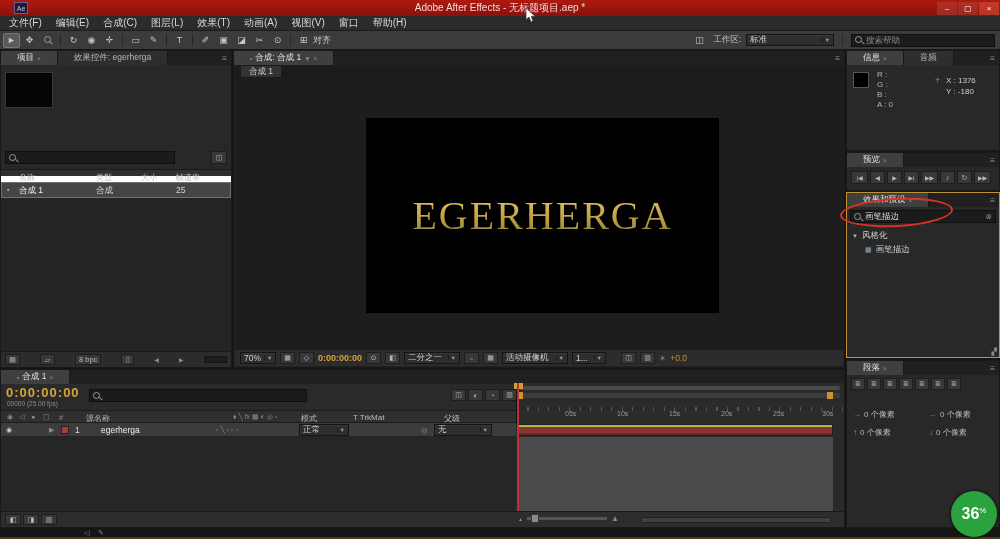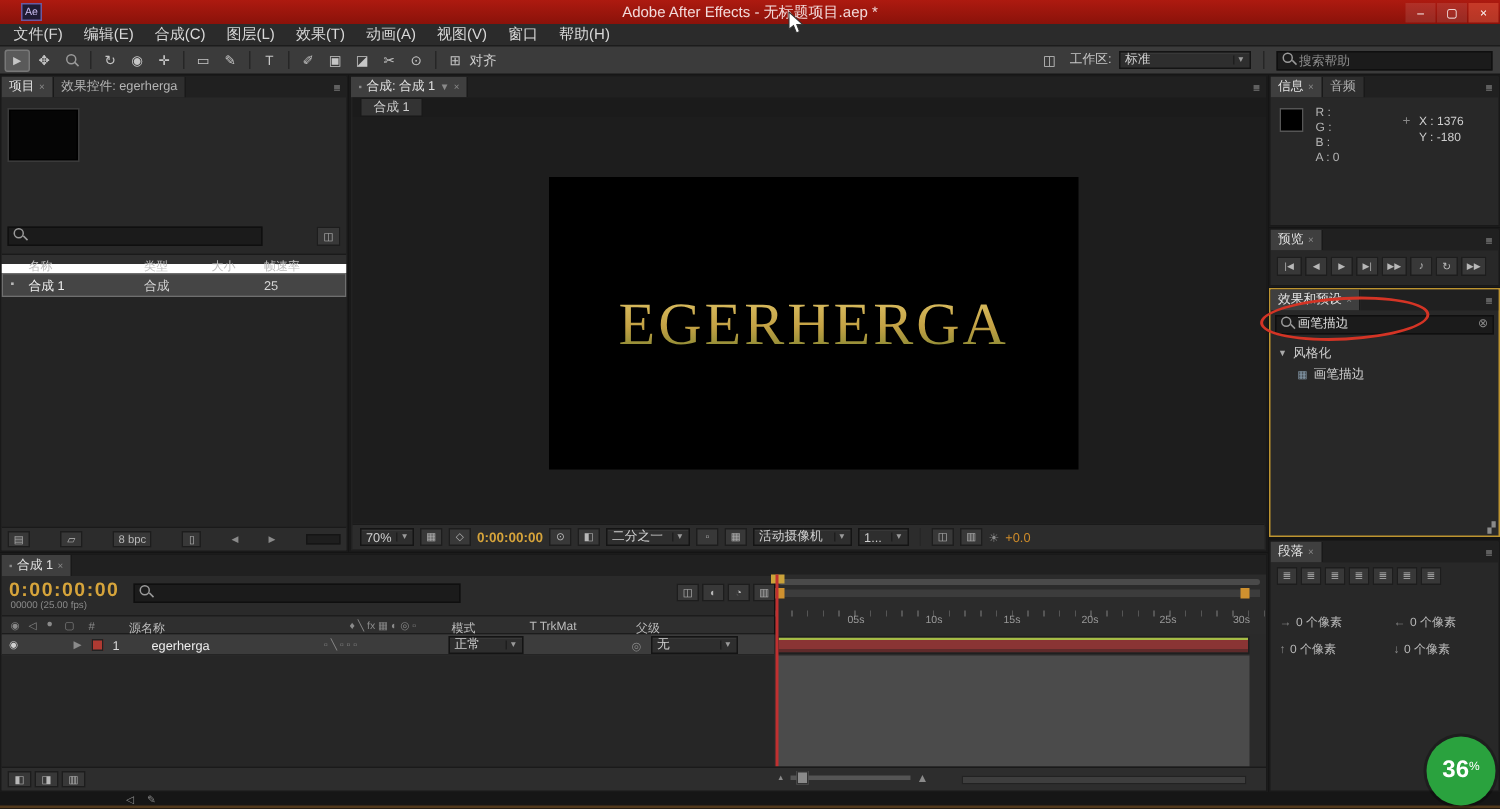--- a/index.html
+++ b/index.html
@@ -20,27 +20,27 @@
   .mi { padding:0 7px; }
   .toolbar { background:#3b3b3b; display:flex; align-items:center; gap:1px; padding:0 3px; border-bottom:1px solid #161616; }
   .tool { width:17px; height:15px; display:inline-flex; align-items:center; justify-content:center; color:#c6c6c6; font-size:9px; flex:0 0 auto; }
   .tool.on { background:#5a5a5a; border:1px solid #787878; border-radius:2px; }
   .tbsep { width:1px; height:12px; background:#262626; margin:0 3px; flex:0 0 auto; }
   .tb-right { margin-left:auto; display:flex; align-items:center; gap:5px; padding-right:2px; }
 
   
   .panel { position:absolute; background:#282828; border:1px solid #191919; overflow:hidden; }
   .phead { height:14px; background:#202020; display:flex; align-items:stretch; overflow:hidden; }
-  .ptab { display:flex; align-items:center; gap:3px; padding:0 5px; font-size:8.5px; color:#b5b5b5; background:#2e2e2e; border-right:1px solid #191919; white-space:nowrap; }
+  .ptab { display:flex; align-items:center; gap:3px; padding:0 16px; font-size:8.5px; color:#b5b5b5; background:#2e2e2e; border-right:1px solid #191919; white-space:nowrap; }
   .ptab.on { background:#3f3f3f; color:#e2e2e2; }
   .tx { font-size:6.5px; color:#8a8a8a; }
   .pmenu { margin-left:auto; display:flex; align-items:center; gap:2px; padding:0 4px; color:#999; font-size:8px; flex:0 0 auto; }
   .dd { display:flex; align-items:center; gap:3px; background:#2e2e2e; border:1px solid #141414; height:12px; padding:0 3px; font-size:8.5px; color:#cfcfcf; box-shadow:inset 0 1px rgba(255,255,255,.05); white-space:nowrap; }
   .dd .arr { margin-left:auto; font-size:5.5px; color:#9a9a9a; border-left:1px solid #1e1e1e; padding-left:2px; }
-  .searchbox { display:flex; align-items:flex-start; gap:3px; background:#1b1b1b; border:1px solid #0f0f0f; padding:0 3px; }
+  .searchbox { display:flex; align-items:center; gap:3px; background:#1b1b1b; border:1px solid #0f0f0f; padding:0 3px; }
   .searchbox input { flex:1; background:transparent; border:0; outline:0; color:#ddd; font-size:8.5px; font-family:inherit; min-width:0; }
   .searchbox input::placeholder { color:#8a8a8a; }
   .mag { position:relative; width:8px; height:8px; flex:0 0 auto; }
   .mag::before { content:""; position:absolute; left:0; top:0; width:5px; height:5px; border:1px solid #9a9a9a; border-radius:50%; }
   .mag::after { content:""; position:absolute; left:5.5px; top:6px; width:3.5px; height:1px; background:#9a9a9a; transform:rotate(45deg); }
   .gbtn { display:inline-flex; align-items:center; justify-content:center; background:#383838; border:1px solid #1d1d1d; color:#b8b8b8; flex:0 0 auto; }
   .dim { color:#8a8a8a; }
   .gold { color:#d6a43b; font-weight:bold; }
 
   
@@ -369,21 +369,21 @@
   <div class="abs" style="left:0;top:40px;width:515px;height:13px;background:#2f2f2f;border-top:1px solid #1c1c1c;border-bottom:1px solid #1c1c1c">
     <span class="abs dim" style="left:6px;top:2px;font-size:7px">◉</span>
     <span class="abs dim" style="left:18px;top:2px;font-size:7px">◁</span>
     <span class="abs dim" style="left:30px;top:2px;font-size:7px">●</span>
     <span class="abs dim" style="left:42px;top:2px;font-size:7px">▢</span>
     <span class="abs dim" style="left:58px;top:2px;font-size:7.5px">#</span>
     <span class="abs" style="left:85px;top:2px;font-size:8px;color:#bdbdbd">源名称</span>
     <span class="abs dim" style="left:232px;top:2px;font-size:7px">♦ ╲ fx ▦ ◐ ◎ ▫</span>
     <span class="abs" style="left:300px;top:2px;font-size:8px;color:#bdbdbd">模式</span>
     <span class="abs" style="left:352px;top:2px;font-size:8px;color:#bdbdbd">T TrkMat</span>
-    <span class="abs" style="left:423px;top:2px;font-size:8px;color:#bdbdbd">父级</span>
+    <span class="abs" style="left:443px;top:2px;font-size:8px;color:#bdbdbd">父级</span>
   </div>
 
   <div class="abs" style="left:0;top:53px;width:515px;height:14px;background:#3c3c3c;border-bottom:1px solid #242424">
     <span class="abs" style="left:5px;top:3px;font-size:7px;color:#cfcfcf">◉</span>
     <span class="abs dim" style="left:48px;top:3px;font-size:7px">▶</span>
     <span class="abs" style="left:60px;top:3px;width:8px;height:8px;background:#b03a32;border:1px solid #222"></span>
     <span class="abs" style="left:74px;top:2px;font-size:8.5px;color:#d8d8d8">1</span>
     <span class="abs" style="left:100px;top:2px;font-size:8.5px;color:#efefef">egerherga</span>
     <span class="abs dim" style="left:215px;top:3px;font-size:7px">▫ ╲ ▫ ▫ ▫</span>
     <div class="dd abs" style="left:298px;top:1px;width:50px">

